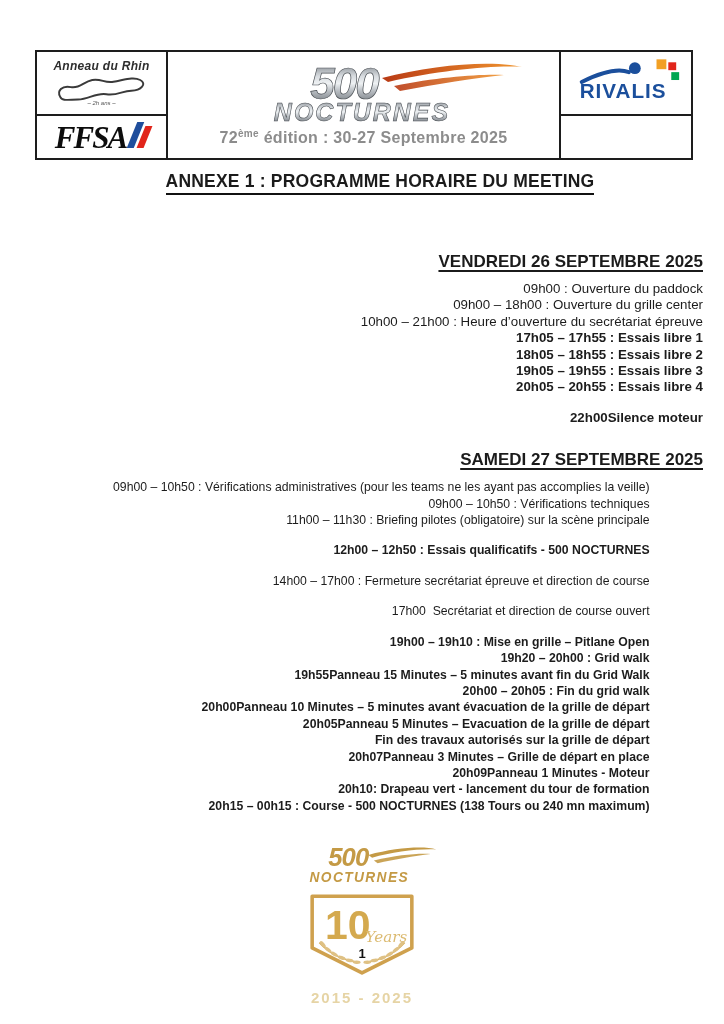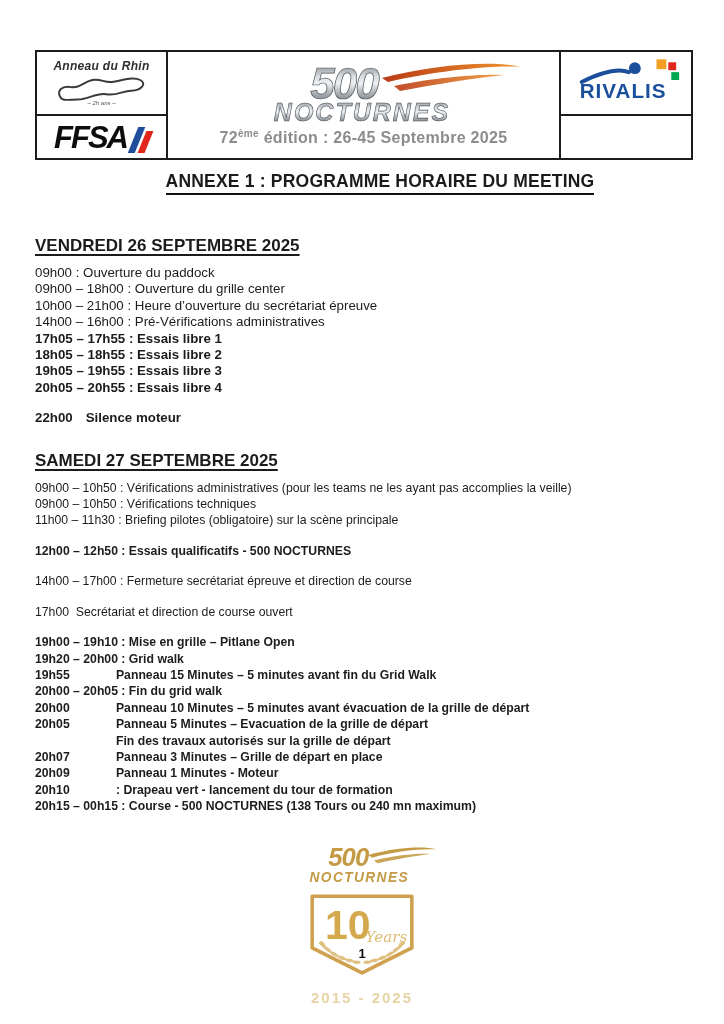--- a/index.html
+++ b/index.html
@@ -10,46 +10,46 @@
   
   table.header-table { position:absolute; left:35px; top:50px; width:656px; border-collapse:collapse; table-layout:fixed; }
   .header-table td { border:2px solid #1d1d1d; background:#fff; vertical-align:middle; text-align:center; padding:2px; overflow:hidden; }
   td.cell-anneau { height:64px; }
   td.cell-ffsa { height:44px; }
 
   .anneau-box { display:flex; flex-direction:column; align-items:center; justify-content:center; line-height:1; }
   .anneau-name { font-size:12px; font-weight:bold; font-style:italic; color:#2e2e2e; letter-spacing:.3px; }
   .anneau-sub { font-size:6px; font-style:italic; color:#555; margin-top:-4px; }
 
-  .ffsa-wrap { display:flex; align-items:flex-end; justify-content:center; gap:4px; }
+  .ffsa-wrap { display:flex; align-items:flex-start; justify-content:center; gap:4px;font-family:Liberation Serif, serif; }
   .ffsa-text { font-size:31px; font-weight:bold; font-style:italic; letter-spacing:-2px; color:#0d0d0d; line-height:1; }
   .ffsa-slash { display:flex; gap:2px; margin-left:2px; }
   .ffsa-bar { width:7px; height:26px; transform:skewX(-22deg); }
   .ffsa-bar.blue { background:#1F4E9C; }
   .ffsa-bar.red  { background:#E1251B; height:22px; margin-top:4px; }
 
   .center-cell-inner { display:flex; flex-direction:column; align-items:center; justify-content:center; gap:4px; padding:2px 0; }
   .edition-line { font-size:16px; font-weight:bold; color:#8C8C8C; letter-spacing:.3px; }
   .edition-line sup { font-size:10px; }
 
   
   .doc-title { position:absolute; top:171px; left:18px; width:100%; text-align:center;text-decoration:underline; }
   .doc-title span { display:inline-block; font-size:17.5px; font-weight:bold; letter-spacing:.2px; border-bottom:2px solid #111; padding-bottom:1px; }
 
   
-  .content { position:absolute; left:35px; top:236px; width:668px; }
+  .content { position:absolute; left:35px; top:252px; width:668px;text-align:right; }
   .section-heading { font-size:17px; font-weight:bold; line-height:20px; margin-bottom:9px;
                      text-decoration:underline; text-decoration-thickness:2px; text-underline-offset:3px; }
   .section-heading.second { margin-top:24px; }
   .line { font-size:13.3px; line-height:16.4px; white-space:pre; color:#1c1c1c; }
   .line.b { font-weight:bold; }
   .line.n { transform:scaleX(0.92); transform-origin:0 50%; }
   .line.gap { margin-top:14px; }
   .time.tab { display:inline-block; width:88px; }
-  .time.lbl { margin-right:13px; }
+  .time.lbl { }
 
   
   .footer { position:absolute; top:845px; left:0; width:100%; display:flex; flex-direction:column; align-items:center; }
   .badge-svg { margin-top:6px; }
   .badge-range { margin-top:9px; font-size:15px; font-weight:600; letter-spacing:2px; color:#E6D4A5; }
   .page-number { position:absolute; top:946px; left:0; width:100%; text-align:center; font-size:13px; font-weight:bold; color:#111; z-index:3; }
 </style>
 </head>
 <body>
 
@@ -86,21 +86,21 @@
               <linearGradient id="og" x1="0" y1="0" x2="1" y2="0">
                 <stop offset="0" stop-color="#b93a14"></stop>
                     <stop offset="1" stop-color="#f0952f"></stop>
               </linearGradient>
             </defs>
             <text x="140" y="37" text-anchor="middle" font-family="Liberation Sans, sans-serif" font-style="italic" font-weight="bold" font-size="44" letter-spacing="-2" fill="url(#sg)" stroke="#4d5257" stroke-width="0.7">500</text>
             <path d="M178 16 C230 2 290 -2 318 5 C292 3 236 8 184 20 Z" fill="url(#og)"></path>
             <path d="M190 24 C235 15 275 12 300 13 C272 16 232 22 196 29 Z" fill="url(#og)" opacity="0.9"></path>
             <text x="158" y="59" text-anchor="middle" font-family="Liberation Sans, sans-serif" font-style="italic" font-weight="bold" font-size="25" letter-spacing="2" fill="url(#sg)" stroke="#4d5257" stroke-width="0.6">NOCTURNES</text>
           </svg>
-          <div class="edition-line"><span>72</span><sup>ème</sup><span> édition : 26-45 Septembre 2025</span></div>
+          <div class="edition-line"><span>72</span><sup>ème</sup><span> édition : 30-27 Septembre 2025</span></div>
         </div>
       </td>
       <td>
         <svg width="124" height="46" viewBox="0 0 126 46">
           <path d="M18 24 Q50 8 66 14" fill="none" stroke="#1B4F9C" stroke-width="4" stroke-linecap="round"></path>
           <circle cx="72" cy="10" r="6" fill="#1B4F9C"></circle>
           <rect x="94" y="1" width="10" height="10" fill="#F2A024"></rect>
           <rect x="106" y="4" width="8" height="8" fill="#E1251B"></rect>
           <rect x="109" y="14" width="8" height="8" fill="#00A651"></rect>
           <text x="60" y="40" text-anchor="middle" font-family="Liberation Sans, sans-serif" font-weight="bold" font-size="21" letter-spacing="1" fill="#1B4F9C">RIVALIS</text>
@@ -125,21 +125,20 @@
   <div class="doc-title">
     <span>ANNEXE 1 : PROGRAMME HORAIRE DU MEETING</span>
   </div>
 
   <div class="content" id="content">
       <div class="section-heading">VENDREDI 26 SEPTEMBRE 2025</div>
       <div>
         <div class="line">09h00 : Ouverture du paddock</div>
         <div class="line">09h00 – 18h00 : Ouverture du grille center</div>
         <div class="line">10h00 – 21h00 : Heure d’ouverture du secrétariat épreuve</div>
-        <div class="line">14h00 – 16h00 : Pré-Vérifications administratives</div>
         <div class="line b">17h05 – 17h55 : Essais libre 1</div>
         <div class="line b">18h05 – 18h55 : Essais libre 2</div>
         <div class="line b">19h05 – 19h55 : Essais libre 3</div>
         <div class="line b">20h05 – 20h55 : Essais libre 4</div>
         <div class="line b gap"><span class="time lbl">22h00</span><span>Silence moteur</span></div>
       </div>
       <div class="section-heading second">SAMEDI 27 SEPTEMBRE 2025</div>
       <div>
         <div class="line n">09h00 – 10h50 : Vérifications administratives (pour les teams ne les ayant pas accomplies la veille)</div>
         <div class="line n">09h00 – 10h50 : Vérifications techniques</div>

